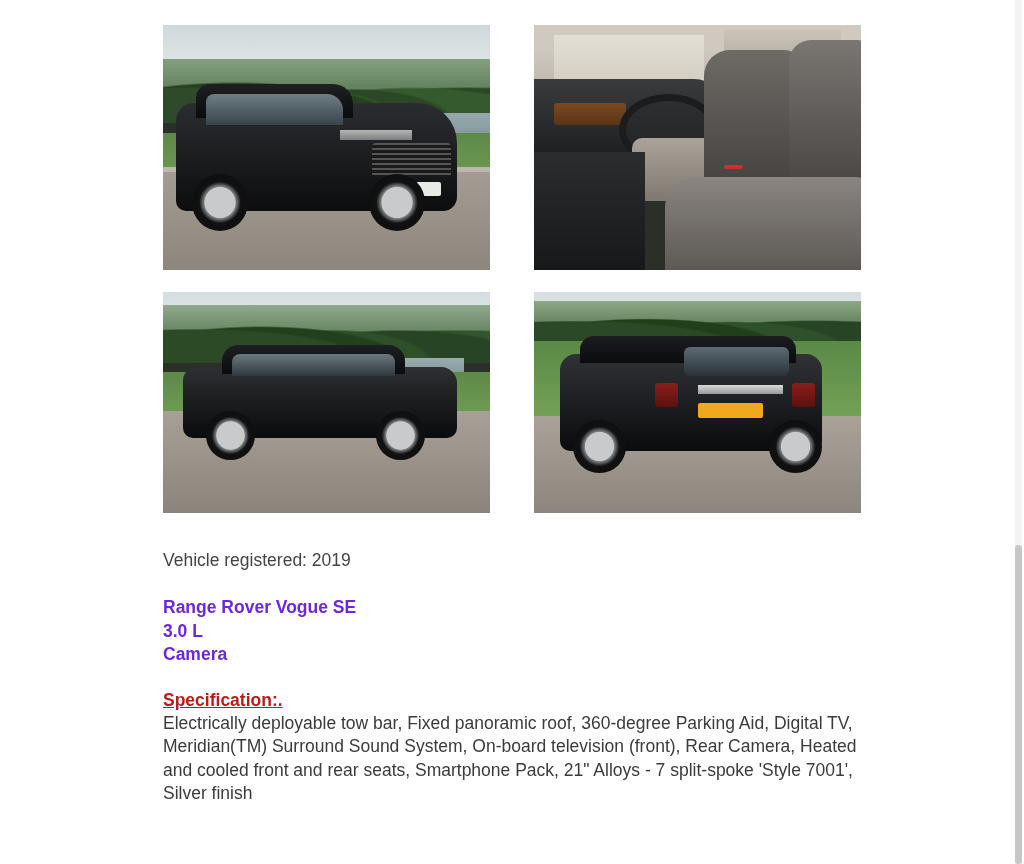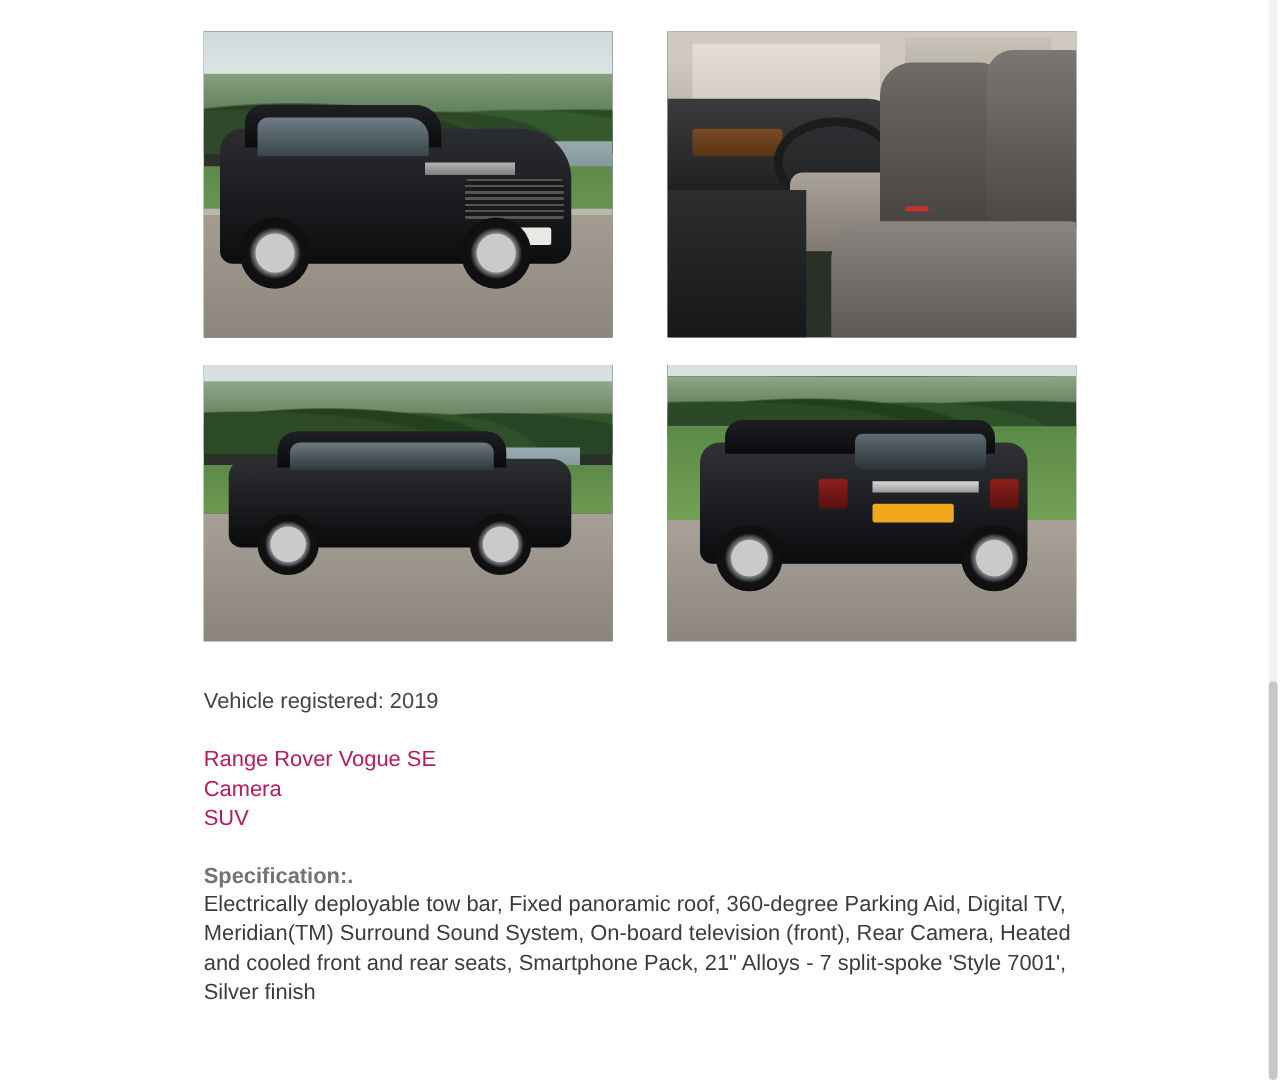--- a/index.html
+++ b/index.html
@@ -295,28 +295,29 @@
     font-size: 17.5px;
     line-height: 23.4px;
     color: #3b3b3b;
   }
   .reg {
     margin: 0 0 24px 0;
     color: #444444;
   }
   .spec-lines {
     margin: 0 0 22px 0;
-    font-weight: normal;
-    color: #be185d;
+    font-weight: bold;
+    color: #6d28d9;
   }
   .spec-lines div { line-height: 23.4px; }
   .spec-heading {
     font-weight: bold;
     margin: 0 0 0 0;
-    color: #737373;
+    color: #b91c1c;
+    text-decoration: underline;
   }
   .spec-body {
     margin: 0;
     color: #3b3b3b;
   }
   .scrollbar {
     position: absolute;
     right: 2px;
     top: 0;
     width: 7px;
@@ -406,22 +407,22 @@
       </div>
 
     </div>
 
     <div class="text-block">
 
       <p class="reg">Vehicle registered: 2019</p>
 
       <div class="spec-lines">
         <div>Range Rover Vogue SE</div>
+        <div>3.0 L</div>
         <div>Camera</div>
-        <div>SUV</div>
       </div>
 
       <p class="spec-heading">Specification:.</p>
       <p class="spec-body">Electrically deployable tow bar, Fixed panoramic roof, 360-degree Parking Aid, Digital TV, Meridian(TM) Surround Sound System, On-board television (front), Rear Camera, Heated and cooled front and rear seats, Smartphone Pack, 21" Alloys - 7 split-spoke 'Style 7001', Silver finish</p>
 
     </div>
 
   </div>
 
   <div class="scrollbar">

